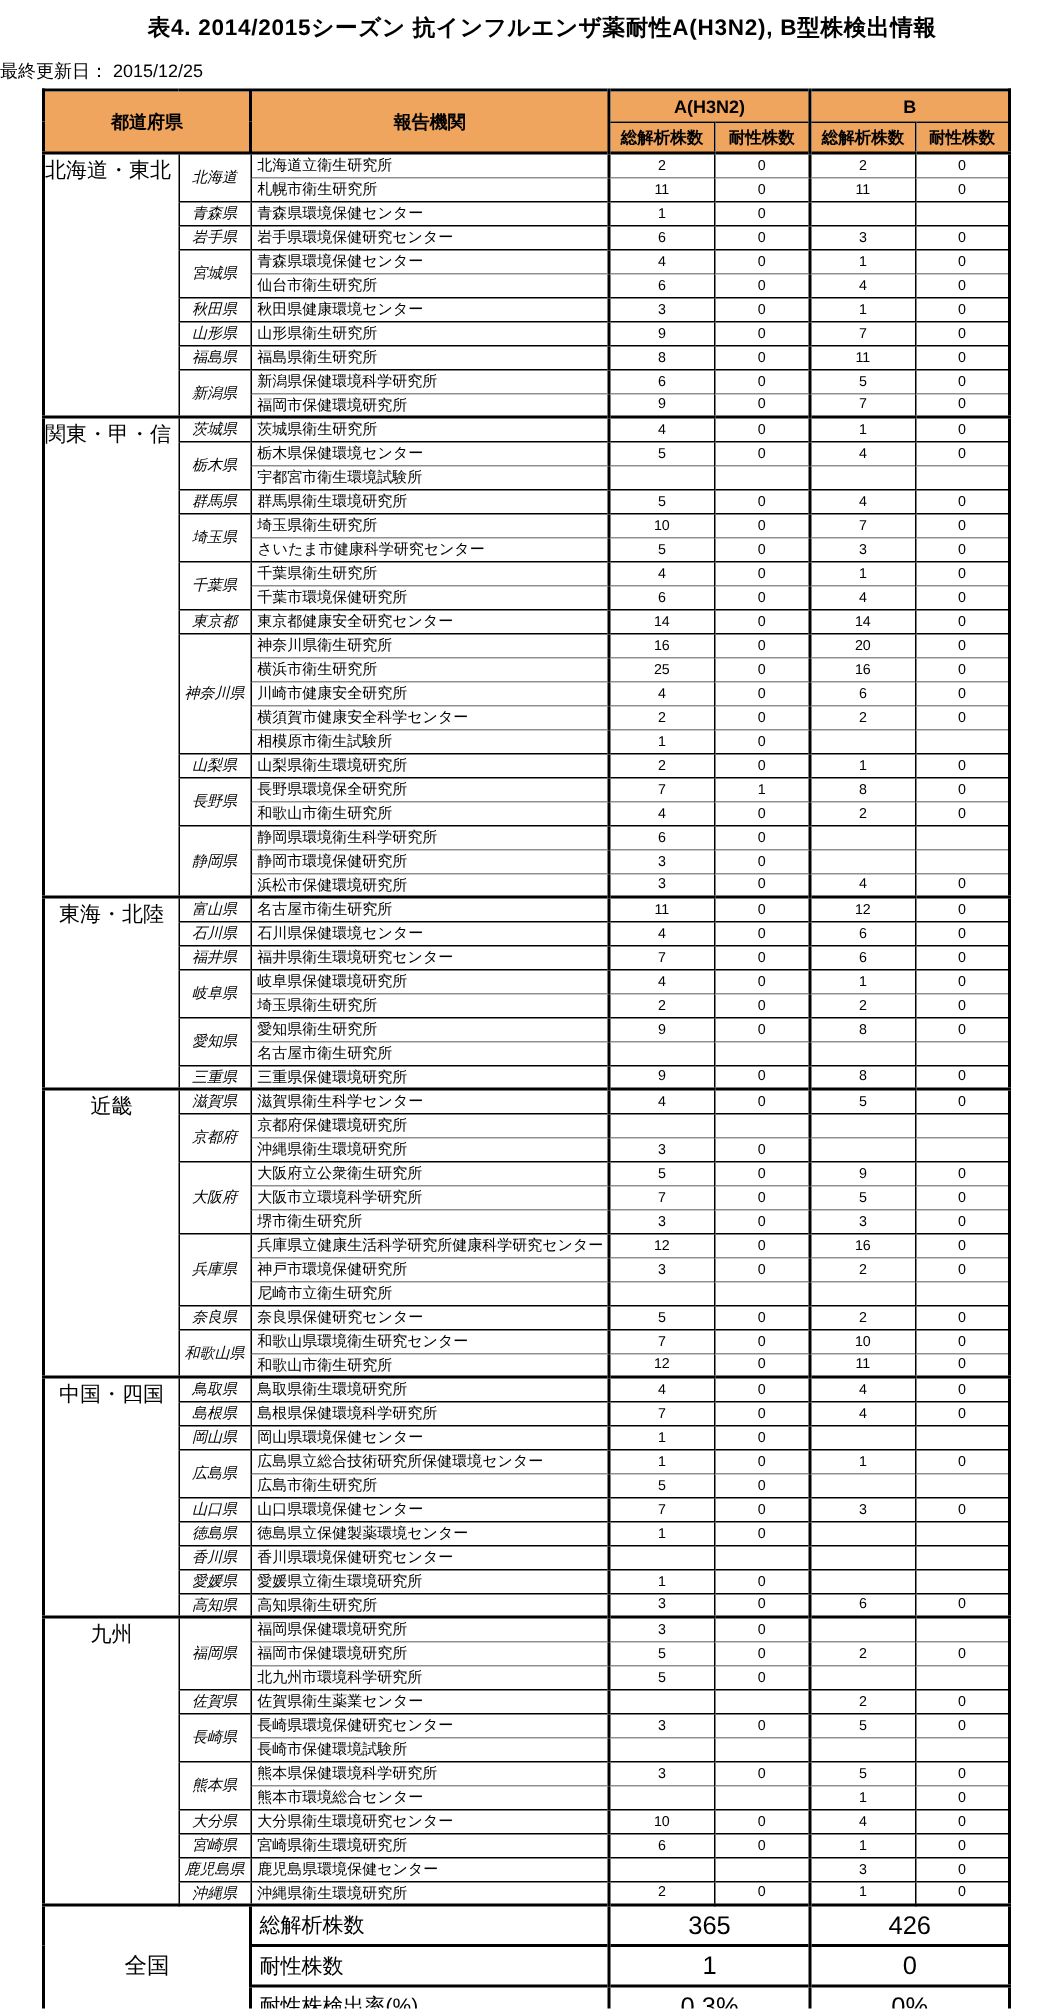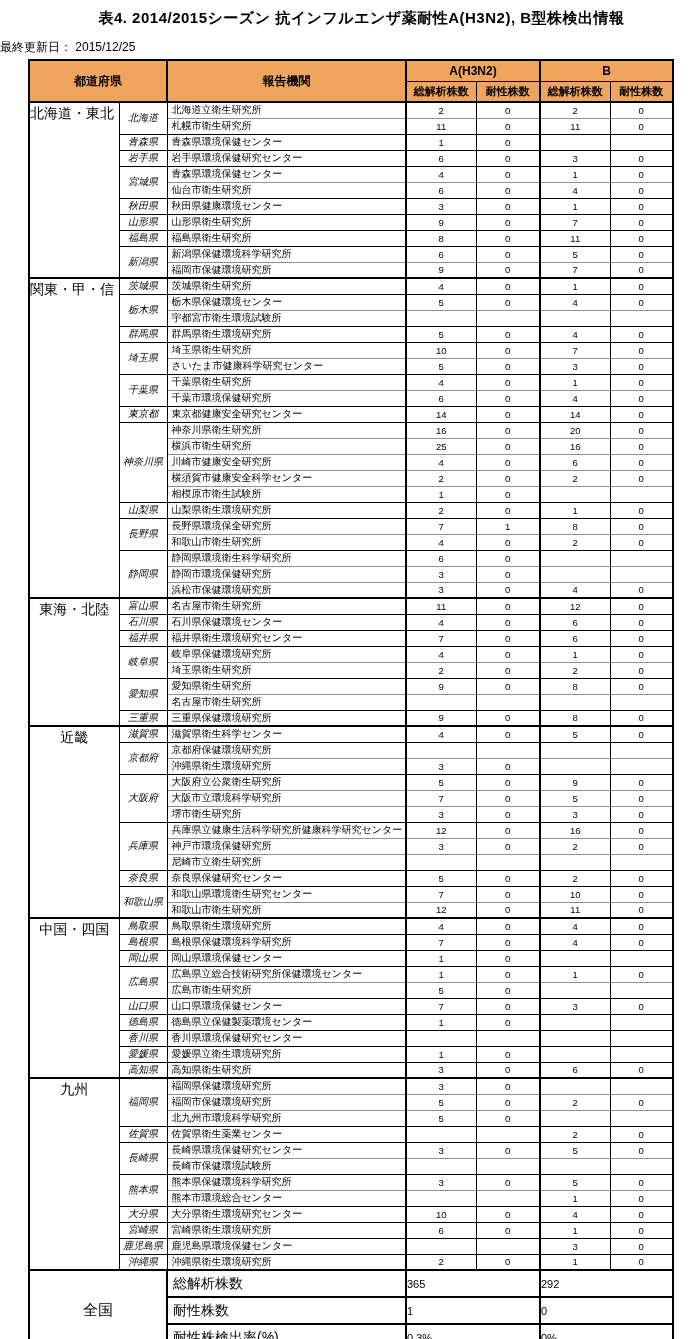--- a/index.html
+++ b/index.html
@@ -37,21 +37,21 @@
   }
   td.pref { font-size:10px; text-align:center; vertical-align:middle;font-style:italic; }
   td.inst { font-size:10px; text-align:left; padding-left:4px; }
   td.num  { font-size:9.5px; text-align:center; }
   tr.cont > td { border-top-color:#909090; }
   tr.region-start > td { border-top-width:2px; }
   .thickL { border-left-width:2px !important; }
   tr.national > td { border-top-width:2px; }
   td.nat-label { font-size:15px; text-align:center; vertical-align:middle; }
   td.nat-row-label { font-size:14px; text-align:left; padding-left:5px; }
-  td.nat-val { font-size:11px; }
+  td.nat-val { font-size:17px; text-align:center; }
   tr.national { height:27px; }
 </style>
 </head>
 <body>
 
 <div class="title">表4. 2014/2015シーズン 抗インフルエンザ薬耐性A(H3N2), B型株検出情報</div>
 <div class="updated">最終更新日： 2015/12/25</div>
 
 <table class="main">
   <colgroup>
@@ -639,21 +639,21 @@
         <td class="inst">沖縄県衛生環境研究所</td>
         <td class="num thickL">2</td>
         <td class="num">0</td>
         <td class="num thickL">1</td>
         <td class="num">0</td>
       </tr>
       <tr class="national">
         <td class="nat-label" rowspan="3" colspan="2">全国</td>
         <td class="nat-row-label thickL">総解析株数</td>
         <td class="nat-val thickL" colspan="2">365</td>
-        <td class="nat-val thickL" colspan="2">292</td>
+        <td class="nat-val thickL" colspan="2">426</td>
       </tr>
       <tr class="national">
         <td class="nat-row-label thickL">耐性株数</td>
         <td class="nat-val thickL" colspan="2">1</td>
         <td class="nat-val thickL" colspan="2">0</td>
       </tr>
       <tr class="national">
         <td class="nat-row-label thickL">耐性株検出率(%)</td>
         <td class="nat-val thickL" colspan="2">0.3%</td>
         <td class="nat-val thickL" colspan="2">0%</td>

